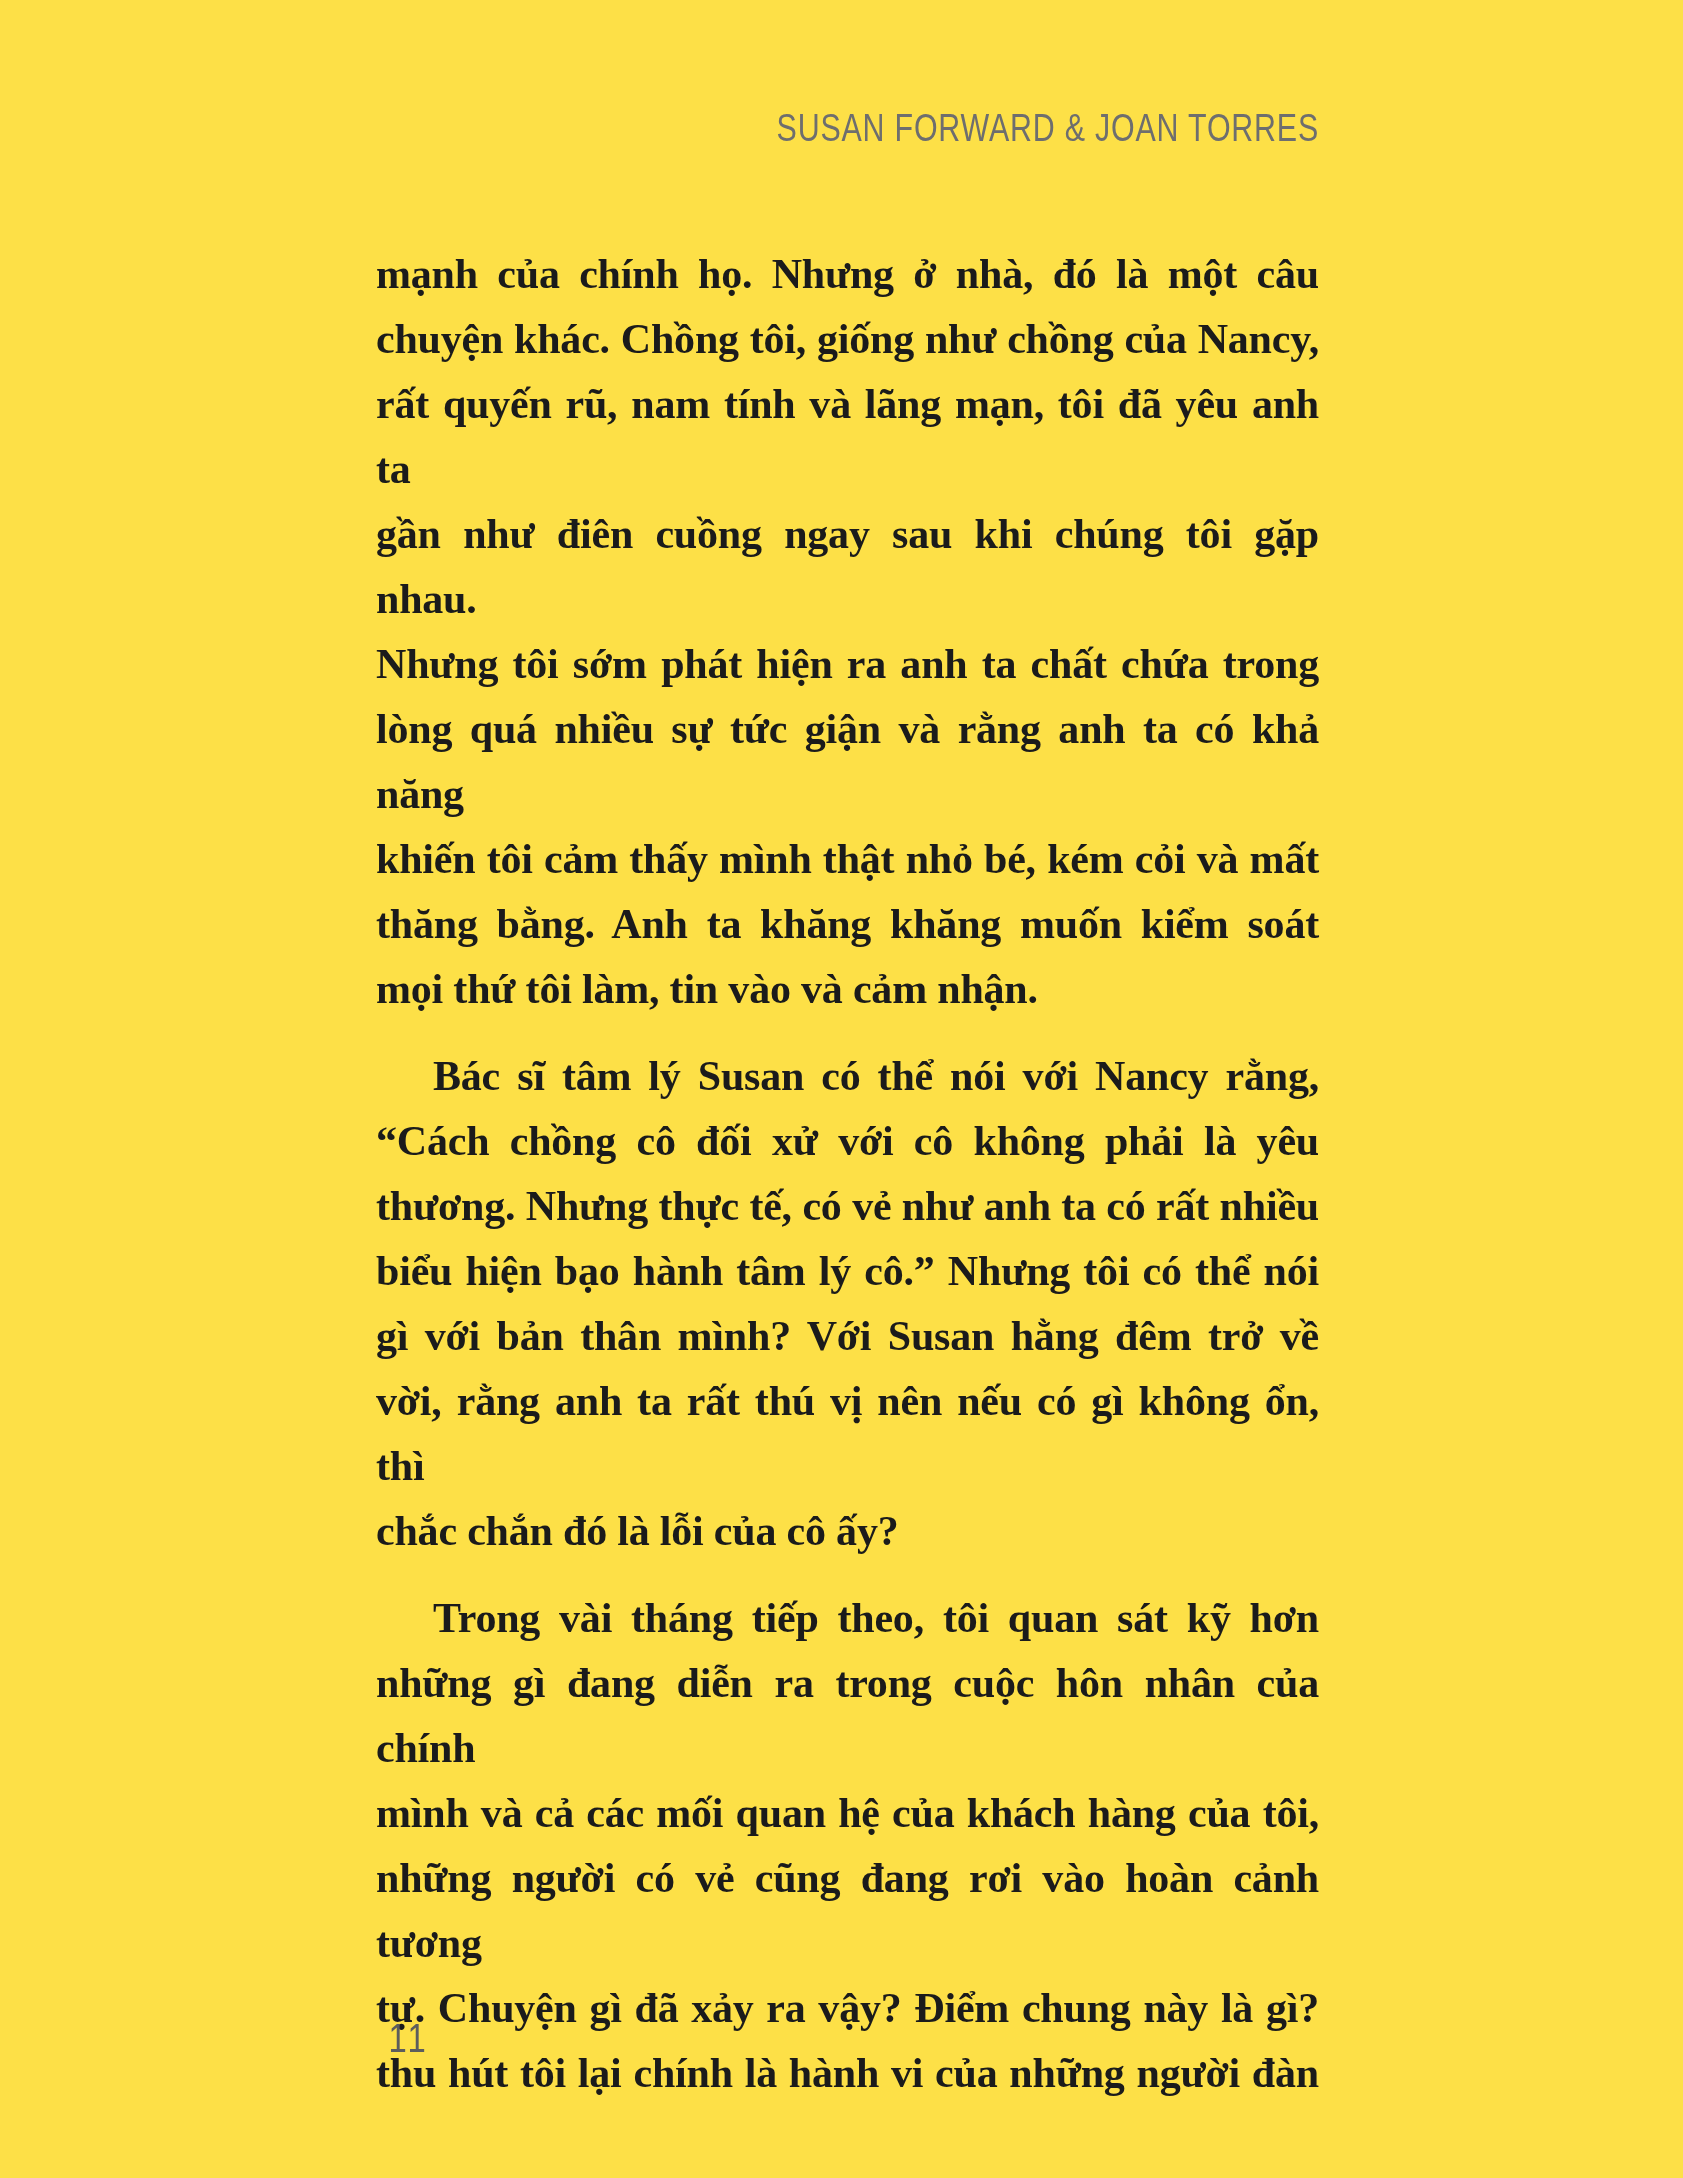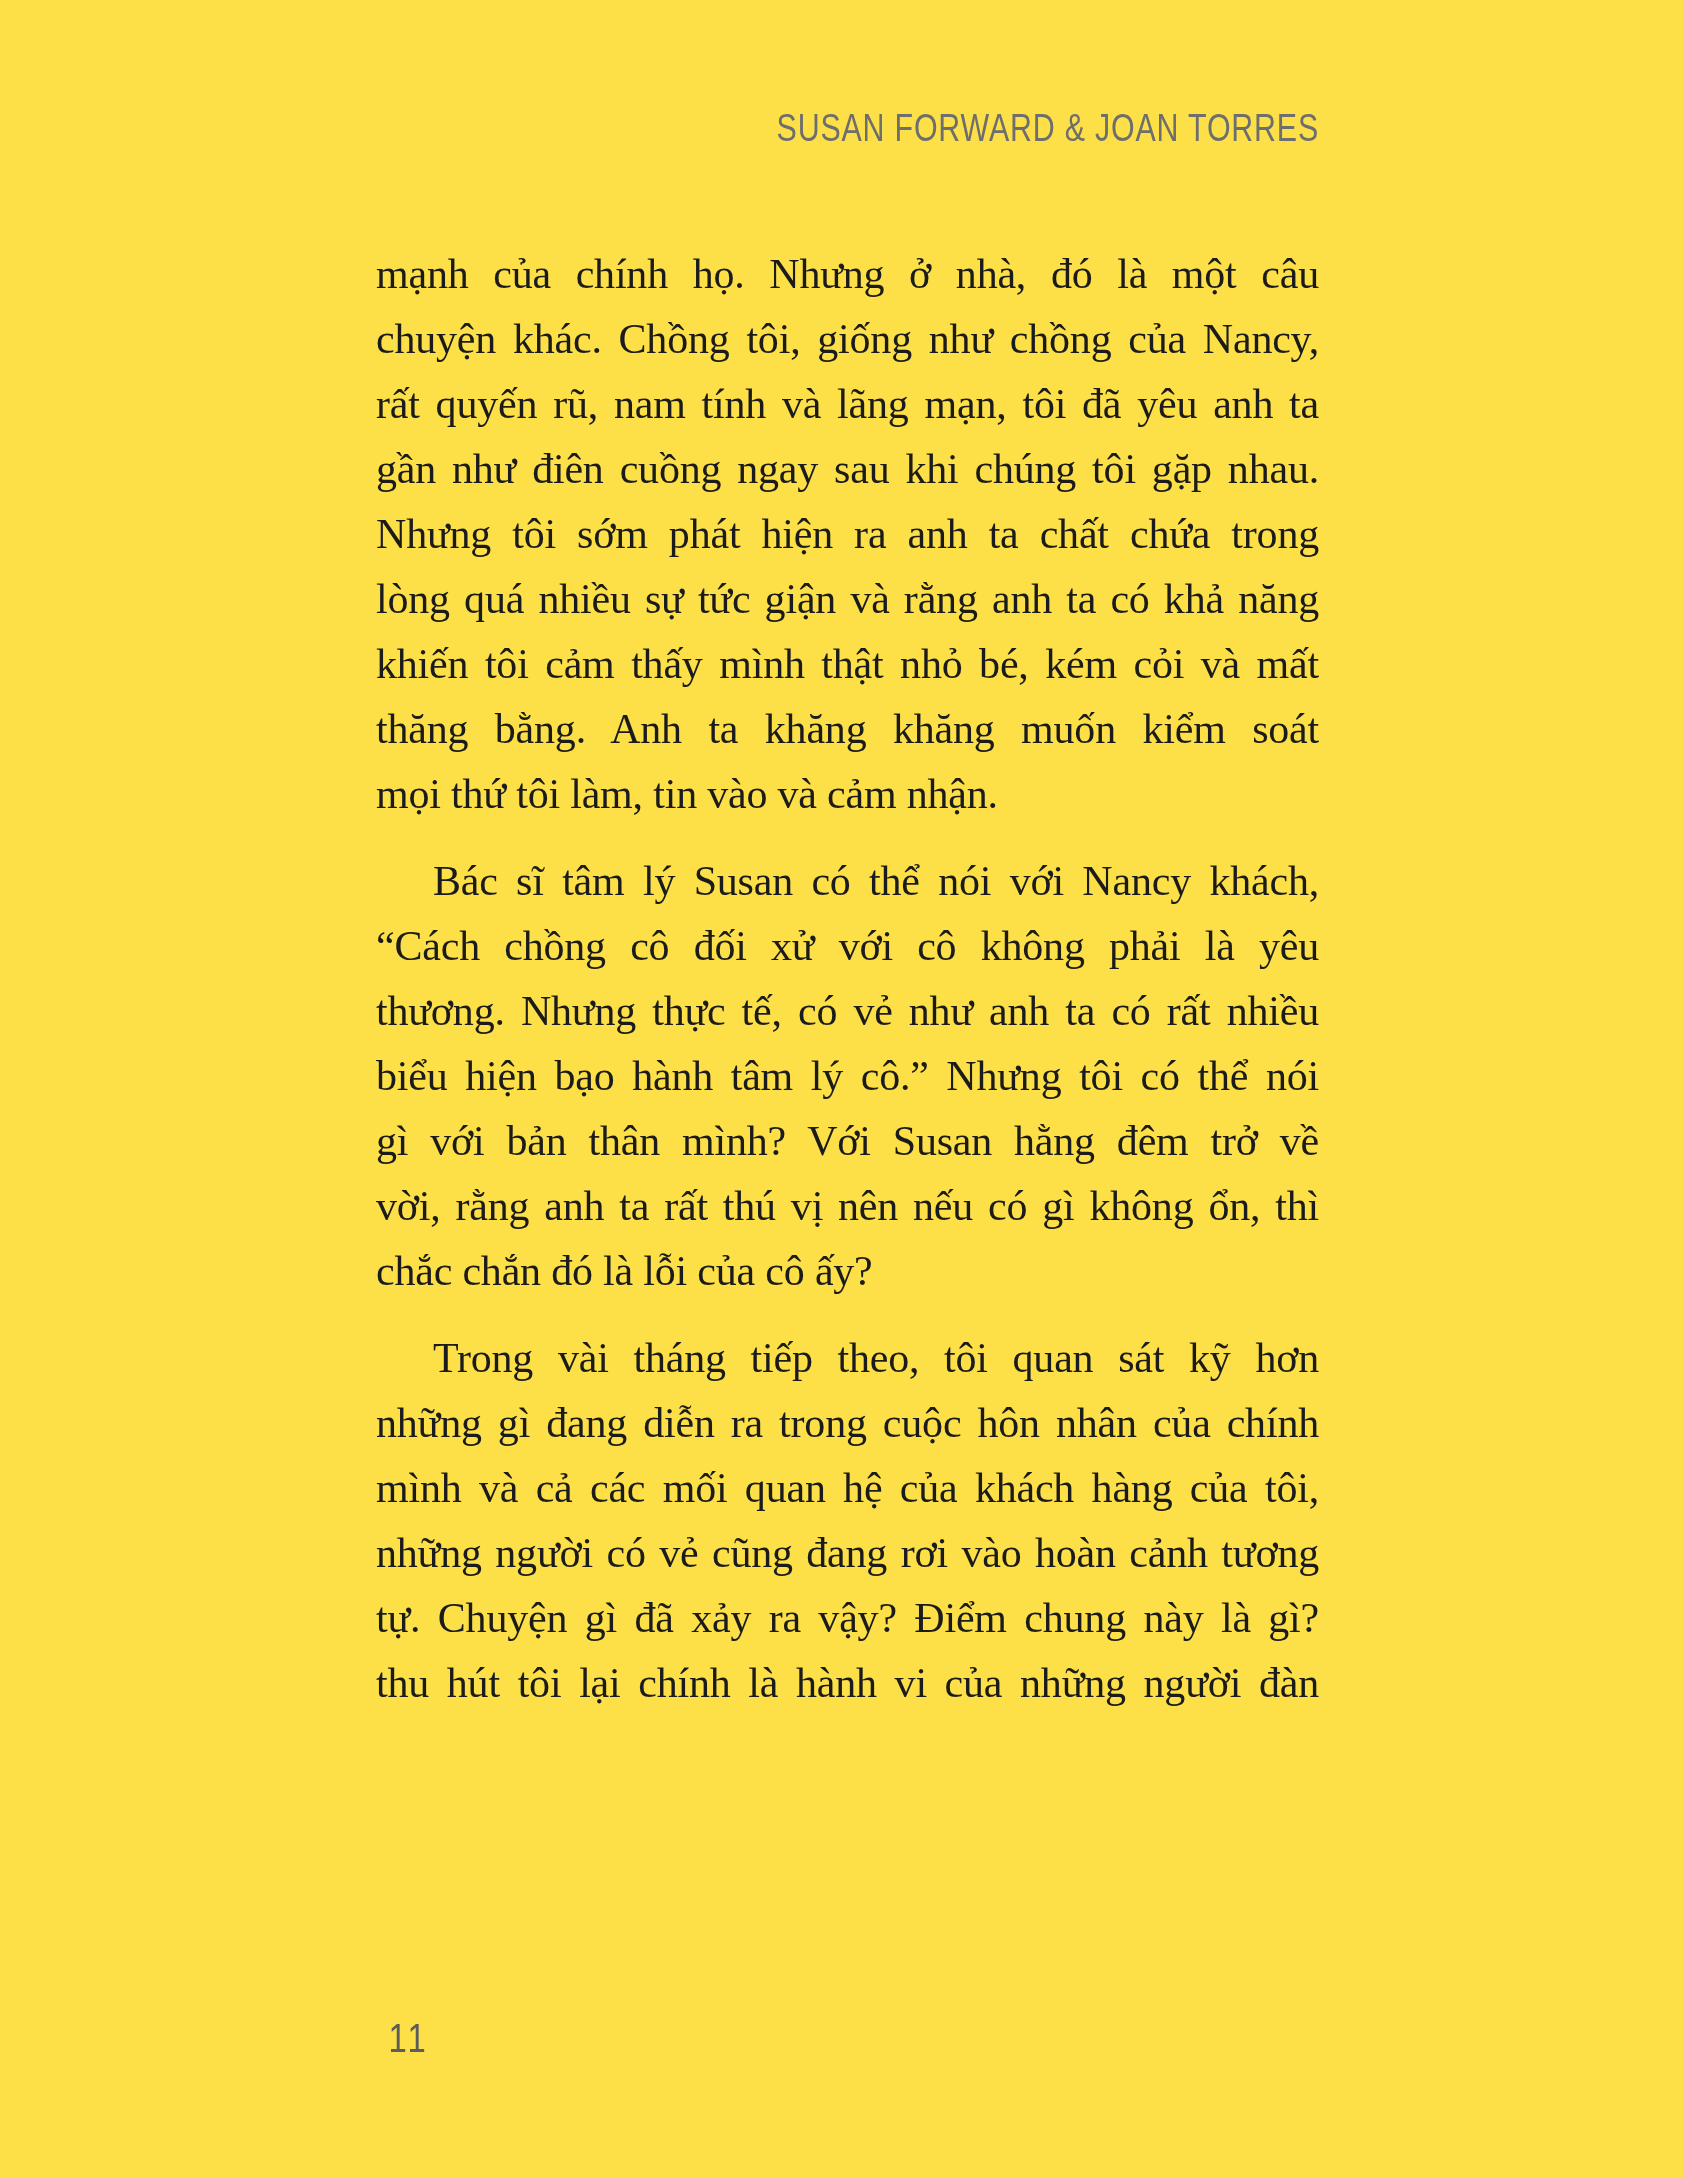--- a/index.html
+++ b/index.html
@@ -35,20 +35,21 @@
     line-height: 65px;
     color: #1b1b1b;
     letter-spacing: -0.2px;
   }
   .para { margin-top: 22px; }
   .para:first-child { margin-top: 0; }
   .line {
     text-align: justify;
     text-align-last: justify;
     white-space: normal;
+    font-weight: bold;
   }
   .line.ragged { text-align-last: left; }
   .line.indent { padding-left: 57px; }
   .page-footer {
     position: absolute;
     top: 2016px;
     left: 384px;
     width: 943px;
     text-align: left;
   }
@@ -74,21 +75,21 @@
         <div class="line">chuyện khác. Chồng tôi, giống như chồng của Nancy,</div>
         <div class="line">rất quyến rũ, nam tính và lãng mạn, tôi đã yêu anh ta</div>
         <div class="line">gần như điên cuồng ngay sau khi chúng tôi gặp nhau.</div>
         <div class="line">Nhưng tôi sớm phát hiện ra anh ta chất chứa trong</div>
         <div class="line">lòng quá nhiều sự tức giận và rằng anh ta có khả năng</div>
         <div class="line">khiến tôi cảm thấy mình thật nhỏ bé, kém cỏi và mất</div>
         <div class="line">thăng bằng. Anh ta khăng khăng muốn kiểm soát</div>
         <div class="line ragged">mọi thứ tôi làm, tin vào và cảm nhận.</div>
       </div>
       <div class="para">
-        <div class="line indent">Bác sĩ tâm lý Susan có thể nói với Nancy khách,</div>
+        <div class="line indent">Bác sĩ tâm lý Susan có thể nói với Nancy rằng,</div>
         <div class="line">“Cách chồng cô đối xử với cô không phải là yêu</div>
         <div class="line">thương. Nhưng thực tế, có vẻ như anh ta có rất nhiều</div>
         <div class="line">biểu hiện bạo hành tâm lý cô.” Nhưng tôi có thể nói</div>
         <div class="line">gì với bản thân mình? Với Susan hằng đêm trở về</div>
         <div class="line">vời, rằng anh ta rất thú vị nên nếu có gì không ổn, thì</div>
         <div class="line ragged">chắc chắn đó là lỗi của cô ấy?</div>
       </div>
       <div class="para">
         <div class="line indent">Trong vài tháng tiếp theo, tôi quan sát kỹ hơn</div>
         <div class="line">những gì đang diễn ra trong cuộc hôn nhân của chính</div>

